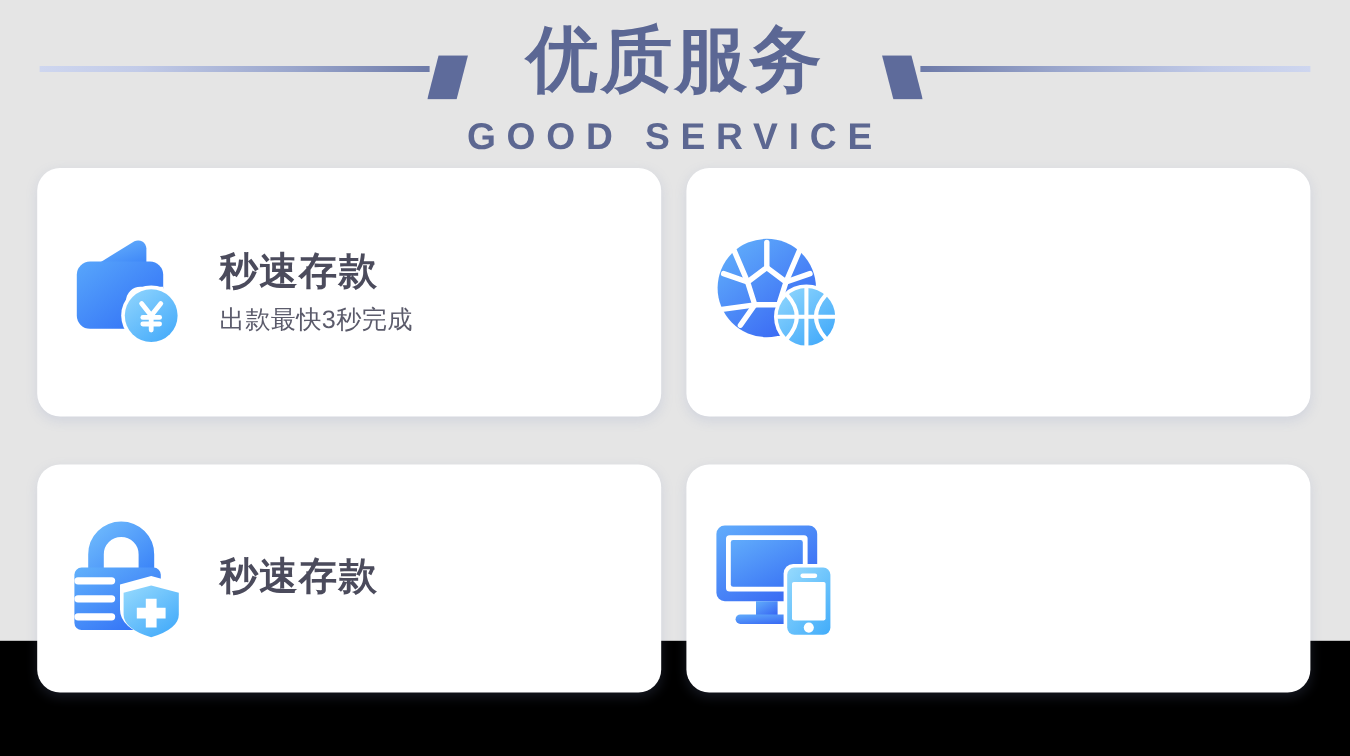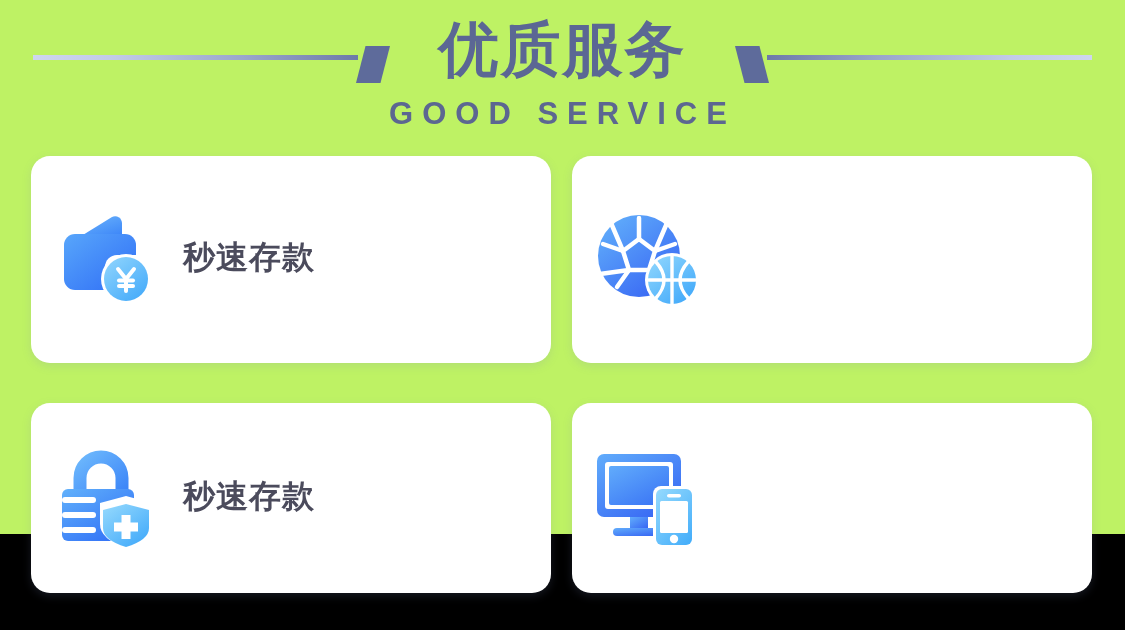--- a/index.html
+++ b/index.html
@@ -1,37 +1,37 @@
 <!DOCTYPE html>
 <html><head>
 <meta charset="utf-8">
 <style>
   html,body{margin:0;padding:0;background:#000;}
   body{width:1125px;height:630px;overflow:hidden;font-family:"Liberation Sans","DejaVu Sans",sans-serif;}
-  #stage{position:relative;width:1125px;height:534px;background:#bef264;}
+  #stage{position:relative;width:1125px;height:534px;background:#e5e5e5;}
 
   
   #header{position:absolute;left:0;top:0;width:1125px;height:145px;}
   .rule{position:absolute;top:55px;height:5px;}
   .rule.left{left:33px;width:325px;
     background:linear-gradient(to right,#ced6ef 0%,#c2cbe8 25%,#9aa6cc 65%,#6d7aa8 100%);}
   .rule.right{right:33px;width:325px;
     background:linear-gradient(to left,#ced6ef 0%,#c2cbe8 25%,#9aa6cc 65%,#6d7aa8 100%);}
   .slash{position:absolute;top:46px;width:34px;height:37px;background:#5e6b9b;}
   .slash.l{left:356px;clip-path:polygon(28% 0,100% 0,72% 100%,0 100%);}
   .slash.r{right:356px;clip-path:polygon(0 0,72% 0,100% 100%,28% 100%);}
 
   #zh-title{position:absolute;left:0;top:8px;width:1125px;text-align:center;
     font-size:60px;font-weight:bold;color:#5b6794;letter-spacing:2px;line-height:84px;
     font-family:"Liberation Sans","DejaVu Sans",sans-serif;}
   #en-title{position:absolute;left:0;top:96px;width:1125px;text-align:center;
     font-size:31px;font-weight:bold;color:#5c6791;letter-spacing:9px;line-height:36px;}
 
   
-  #grid{position:absolute;left:31px;top:156px;width:1063px;
+  #grid{position:absolute;left:31px;top:140px;width:1063px;
     display:grid;grid-template-columns:520px 520px;grid-template-rows:207px 190px;
     column-gap:21px;row-gap:40px;}
   .card{background:#ffffff;border-radius:19px;position:relative;display:flex;align-items:center;
     box-shadow:0 3px 10px rgba(120,140,190,.18);overflow:hidden;}
   .icon-wrap{width:152px;min-width:152px;height:100%;display:flex;align-items:center;justify-content:center;}
   .txt{flex:1;padding-right:18px;}
   .c-title{font-size:32px;font-weight:bold;color:#4b4b5c;line-height:40px;letter-spacing:1px;
     margin:0 0 5px 0;white-space:nowrap;}
   .c-sub{font-size:21px;color:#5b5b6b;line-height:31px;letter-spacing:.3px;margin:0;}
   .card.row2 .icon-wrap{width:152px;}
@@ -84,20 +84,21 @@
           <g stroke="#ffffff" stroke-width="4" stroke-linecap="round" fill="none">
             <path d="M63 61 L71 71 L79 61"></path>
             <path d="M71 71 L71 83"></path>
             <path d="M64 72.5 L78 72.5"></path>
             <path d="M64 78 L78 78"></path>
           </g>
         </svg>
       </div>
       <div class="txt">
         <p class="c-title">秒速存款</p>
+        <p class="c-sub">出款最快3秒完成</p>
       </div>
     </div>
 
     <div class="card">
       <div class="icon-wrap">
         <svg width="110" height="104" viewBox="0 0 110 104">
           <defs>
             <linearGradient id="b1" x1="0.1" y1="0" x2="0.9" y2="1">
               <stop offset="0" stop-color="#62b0fb"></stop>
                 <stop offset="1" stop-color="#3561f3"></stop>

